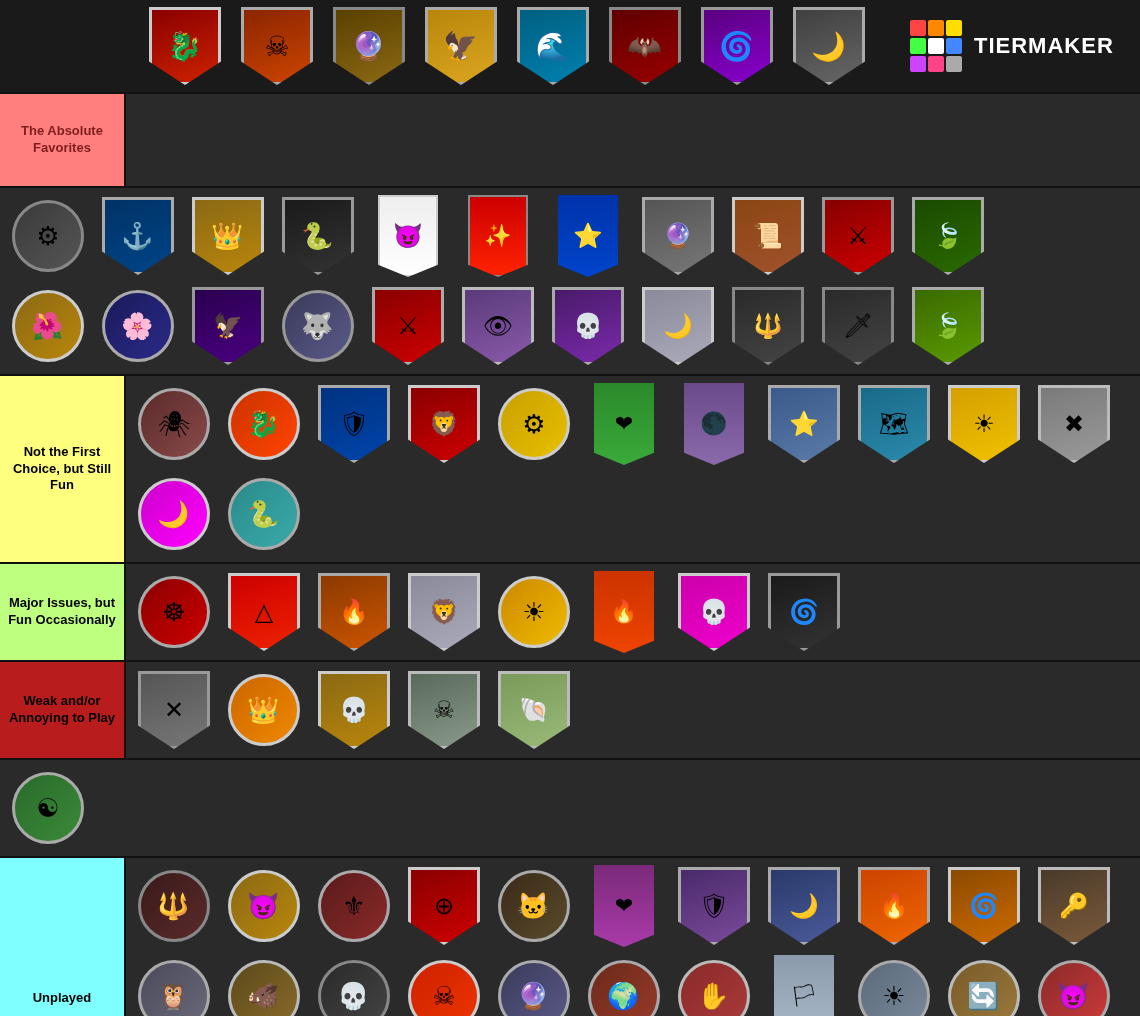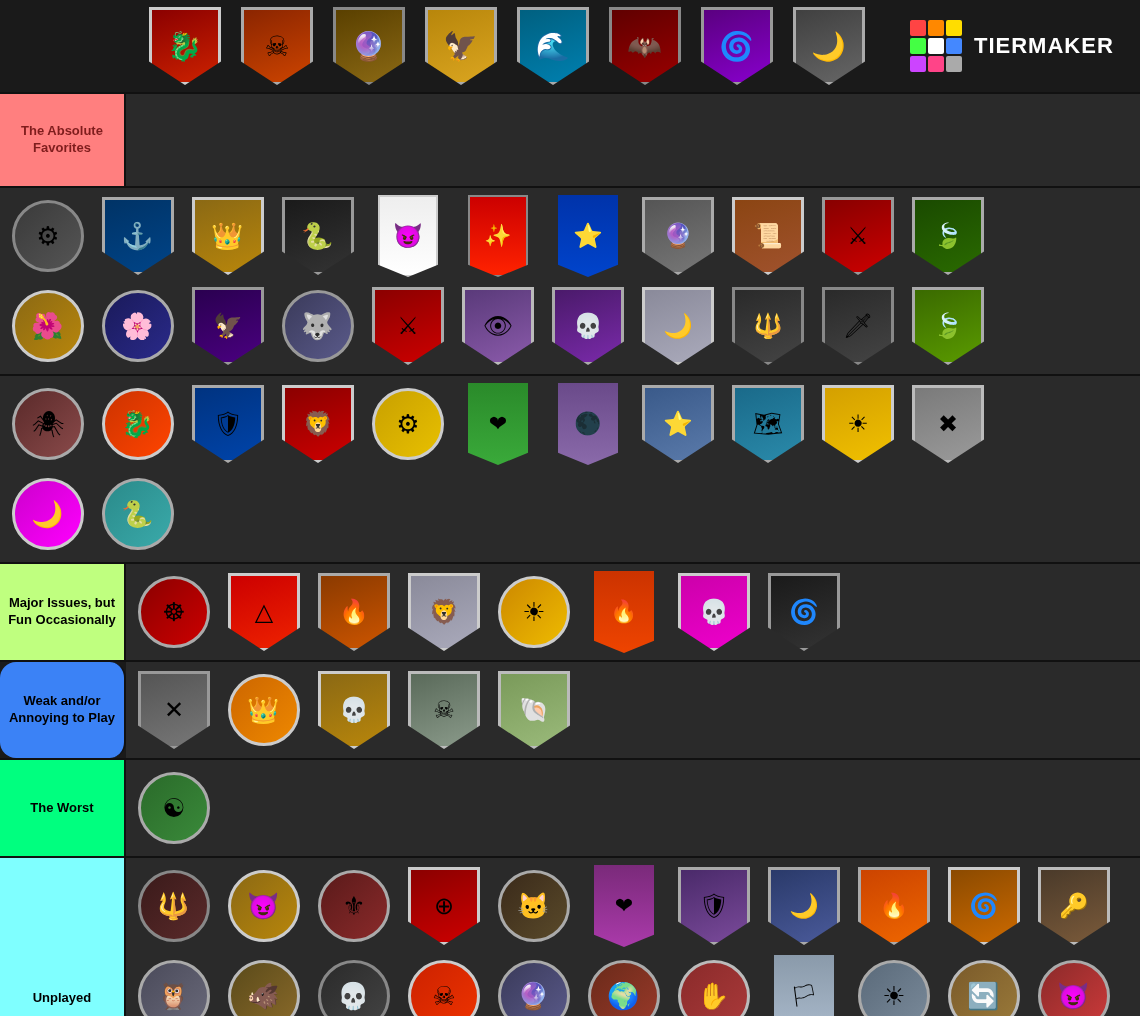--- a/index.html
+++ b/index.html
@@ -144,20 +144,21 @@
           <div class="shield-classic" style="background:linear-gradient(160deg,#2a2a2a,#444);border:3px solid #888;border-radius:0 0 8px 8px;font-size:24px;">🗡</div>
         </div>
         <div style="width:88px;height:88px;display:flex;align-items:center;justify-content:center;">
           <div class="shield-classic" style="background:linear-gradient(160deg,#3a6a00,#5a9a00);border:3px solid #aaa;border-radius:0 0 8px 8px;font-size:24px;">🍃</div>
         </div>
       </div>
     </div>
   </div>
 
   <div style="display:flex;border-bottom:2px solid #111;min-height:188px;">
+    <div style="width:126px;min-width:126px;background:#ffff7f;display:flex;align-items:center;justify-content:center;text-align:center;font-weight:bold;font-size:13px;padding:8px;color:#000;border-right:2px solid #111;line-height:1.3;">Not the First Choice, but Still Fun</div>
     <div style="flex:1;display:flex;flex-direction:column;padding:4px;gap:2px;background:#2a2a2a;">
       <div style="display:flex;gap:2px;flex-wrap:wrap;">
         <div style="width:88px;height:88px;display:flex;align-items:center;justify-content:center;">
           <div style="width:72px;height:72px;border-radius:50%;background:linear-gradient(135deg,#5a2a2a,#8a4a4a);border:3px solid #aaa;display:flex;align-items:center;justify-content:center;font-size:26px;">🕷</div>
         </div>
         <div style="width:88px;height:88px;display:flex;align-items:center;justify-content:center;">
           <div style="width:72px;height:72px;border-radius:50%;background:linear-gradient(135deg,#cc3300,#ff4400);border:3px solid #ccc;display:flex;align-items:center;justify-content:center;font-size:26px;">🐉</div>
         </div>
         <div style="width:88px;height:88px;display:flex;align-items:center;justify-content:center;">
           <div class="shield-classic" style="background:linear-gradient(160deg,#003380,#0044aa);border:3px solid #aaa;border-radius:0 0 8px 8px;font-size:24px;">🛡</div>
@@ -222,42 +223,41 @@
       <div style="width:88px;height:88px;display:flex;align-items:center;justify-content:center;">
         <div class="shield-classic" style="background:linear-gradient(160deg,#cc00aa,#ee00cc);border:3px solid #ccc;border-radius:0 0 8px 8px;font-size:24px;">💀</div>
       </div>
       <div style="width:88px;height:88px;display:flex;align-items:center;justify-content:center;">
         <div class="shield-classic" style="background:linear-gradient(160deg,#1a1a1a,#333);border:3px solid #999;border-radius:0 0 8px 8px;font-size:24px;">🌀</div>
       </div>
     </div>
   </div>
 
   <div style="display:flex;border-bottom:2px solid #111;min-height:94px;">
-    <div style="width:126px;min-width:126px;background:#3b82f6;display:flex;align-items:center;justify-content:center;text-align:center;font-weight:bold;font-size:13px;padding:8px;color:#000;border-right:2px solid #111;line-height:1.3;border-radius:16px;">Weak and/or Annoying to Play</div>
+    <div style="width:126px;min-width:126px;background:#b91c1c;display:flex;align-items:center;justify-content:center;text-align:center;font-weight:bold;font-size:13px;padding:8px;color:#000;border-right:2px solid #111;line-height:1.3;">Weak and/or Annoying to Play</div>
     <div style="flex:1;display:flex;flex-wrap:wrap;align-items:center;padding:4px;gap:2px;background:#2a2a2a;">
       <div style="width:88px;height:88px;display:flex;align-items:center;justify-content:center;">
         <div class="shield-classic" style="background:linear-gradient(160deg,#555,#777);border:3px solid #999;border-radius:0 0 8px 8px;font-size:24px;">✕</div>
       </div>
       <div style="width:88px;height:88px;display:flex;align-items:center;justify-content:center;">
         <div style="width:72px;height:72px;border-radius:50%;background:linear-gradient(135deg,#cc6600,#ee8800);border:3px solid #ccc;display:flex;align-items:center;justify-content:center;font-size:26px;">👑</div>
       </div>
       <div style="width:88px;height:88px;display:flex;align-items:center;justify-content:center;">
         <div class="shield-classic" style="background:linear-gradient(160deg,#8b6914,#b8860b);border:3px solid #ccc;border-radius:0 0 8px 8px;font-size:24px;">💀</div>
       </div>
       <div style="width:88px;height:88px;display:flex;align-items:center;justify-content:center;">
         <div class="shield-classic" style="background:linear-gradient(160deg,#5a6a5a,#8a9a8a);border:3px solid #bbb;border-radius:0 0 8px 8px;font-size:24px;">☠</div>
       </div>
       <div style="width:88px;height:88px;display:flex;align-items:center;justify-content:center;">
         <div class="shield-classic" style="background:linear-gradient(160deg,#7a9a5a,#9aba7a);border:3px solid #bbb;border-radius:0 0 8px 8px;font-size:24px;">🐚</div>
       </div>
     </div>
   </div>
 
   <div style="display:flex;border-bottom:2px solid #111;min-height:94px;">
-    <div style="width:126px;min-width:126px;background:#00ff7f;display:flex;align-items:center;justify-content:center;text-align:center;font-weight:bold;font-size:13px;padding:8px;color:#000;border-right:2px solid #111;line-height:1.3;">The Worst</div>
     <div style="flex:1;display:flex;flex-wrap:wrap;align-items:center;padding:4px;gap:2px;background:#2a2a2a;">
       <div style="width:88px;height:88px;display:flex;align-items:center;justify-content:center;">
         <div style="width:72px;height:72px;border-radius:50%;background:linear-gradient(135deg,#2a6a2a,#3a8a3a);border:3px solid #aaa;display:flex;align-items:center;justify-content:center;font-size:26px;">☯</div>
       </div>
     </div>
   </div>
 
   <div style="display:flex;border-bottom:2px solid #111;min-height:282px;">
     <div style="width:126px;min-width:126px;background:#7fffff;display:flex;align-items:center;justify-content:center;text-align:center;font-weight:bold;font-size:13px;padding:8px;color:#000;border-right:2px solid #111;line-height:1.3;">Unplayed</div>
     <div style="flex:1;display:flex;flex-direction:column;padding:4px;gap:2px;background:#2a2a2a;">

